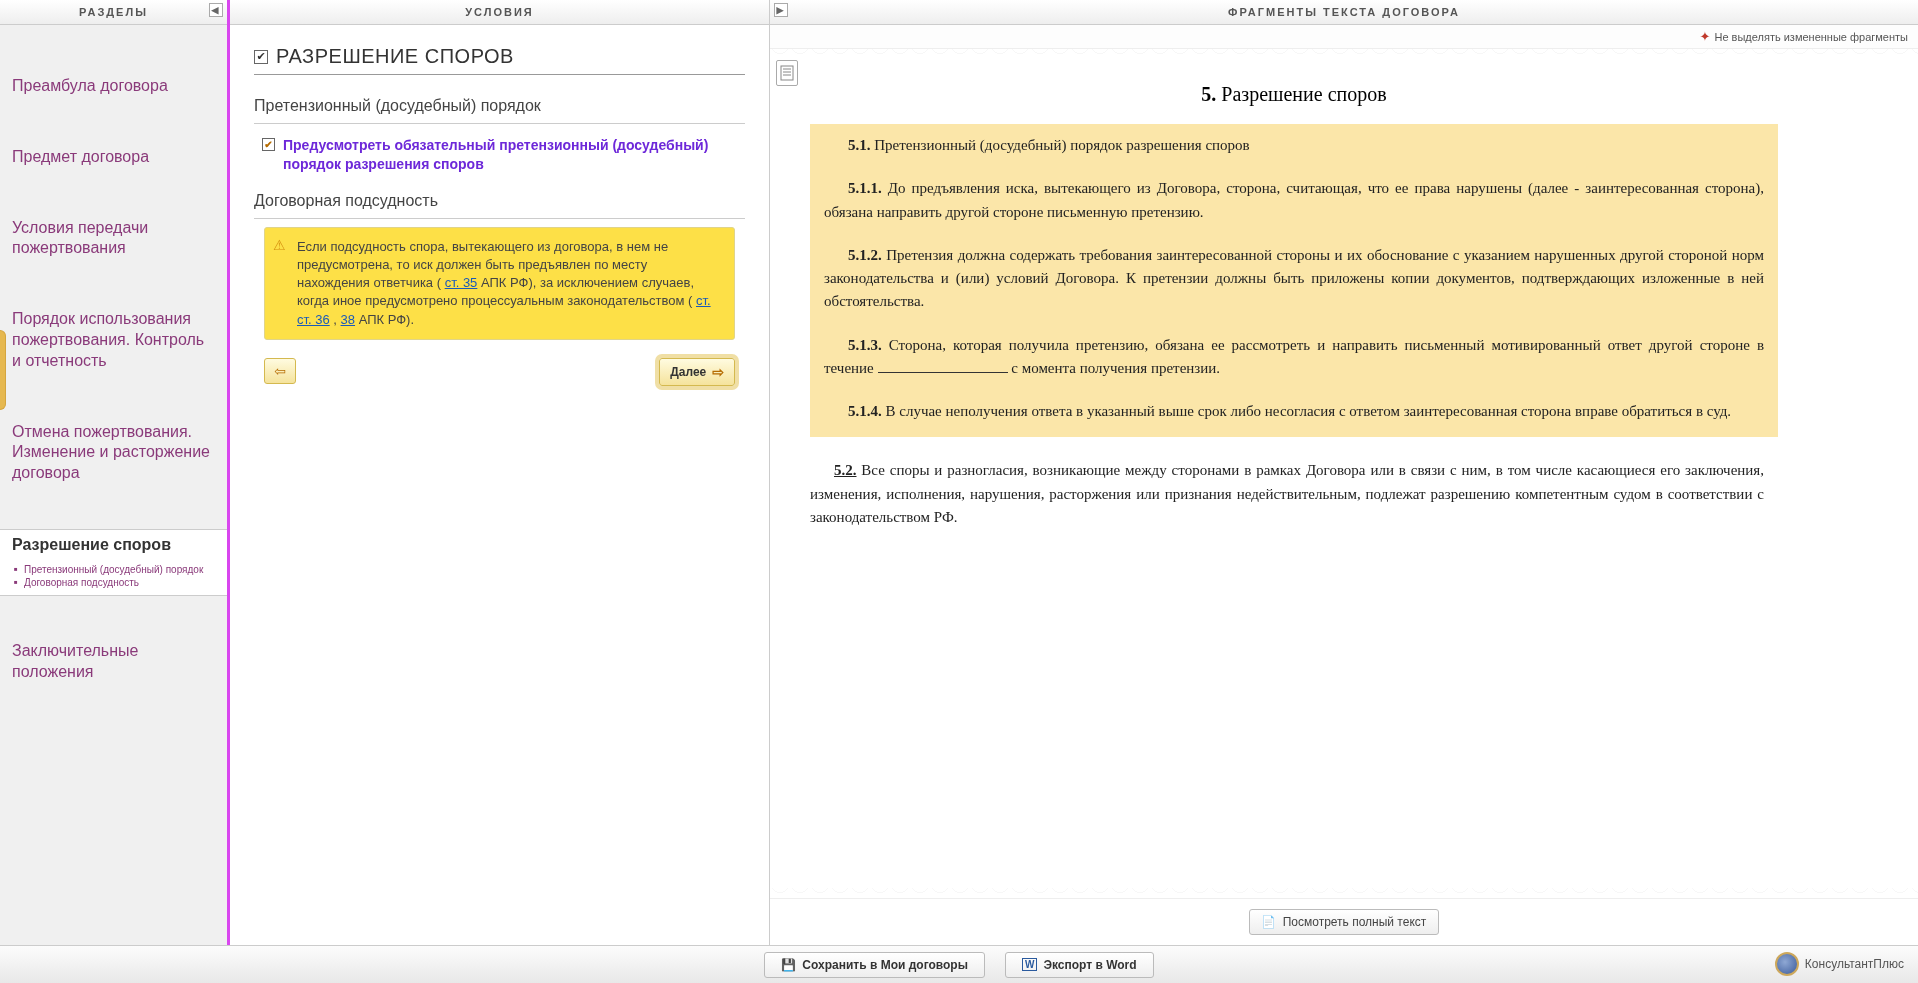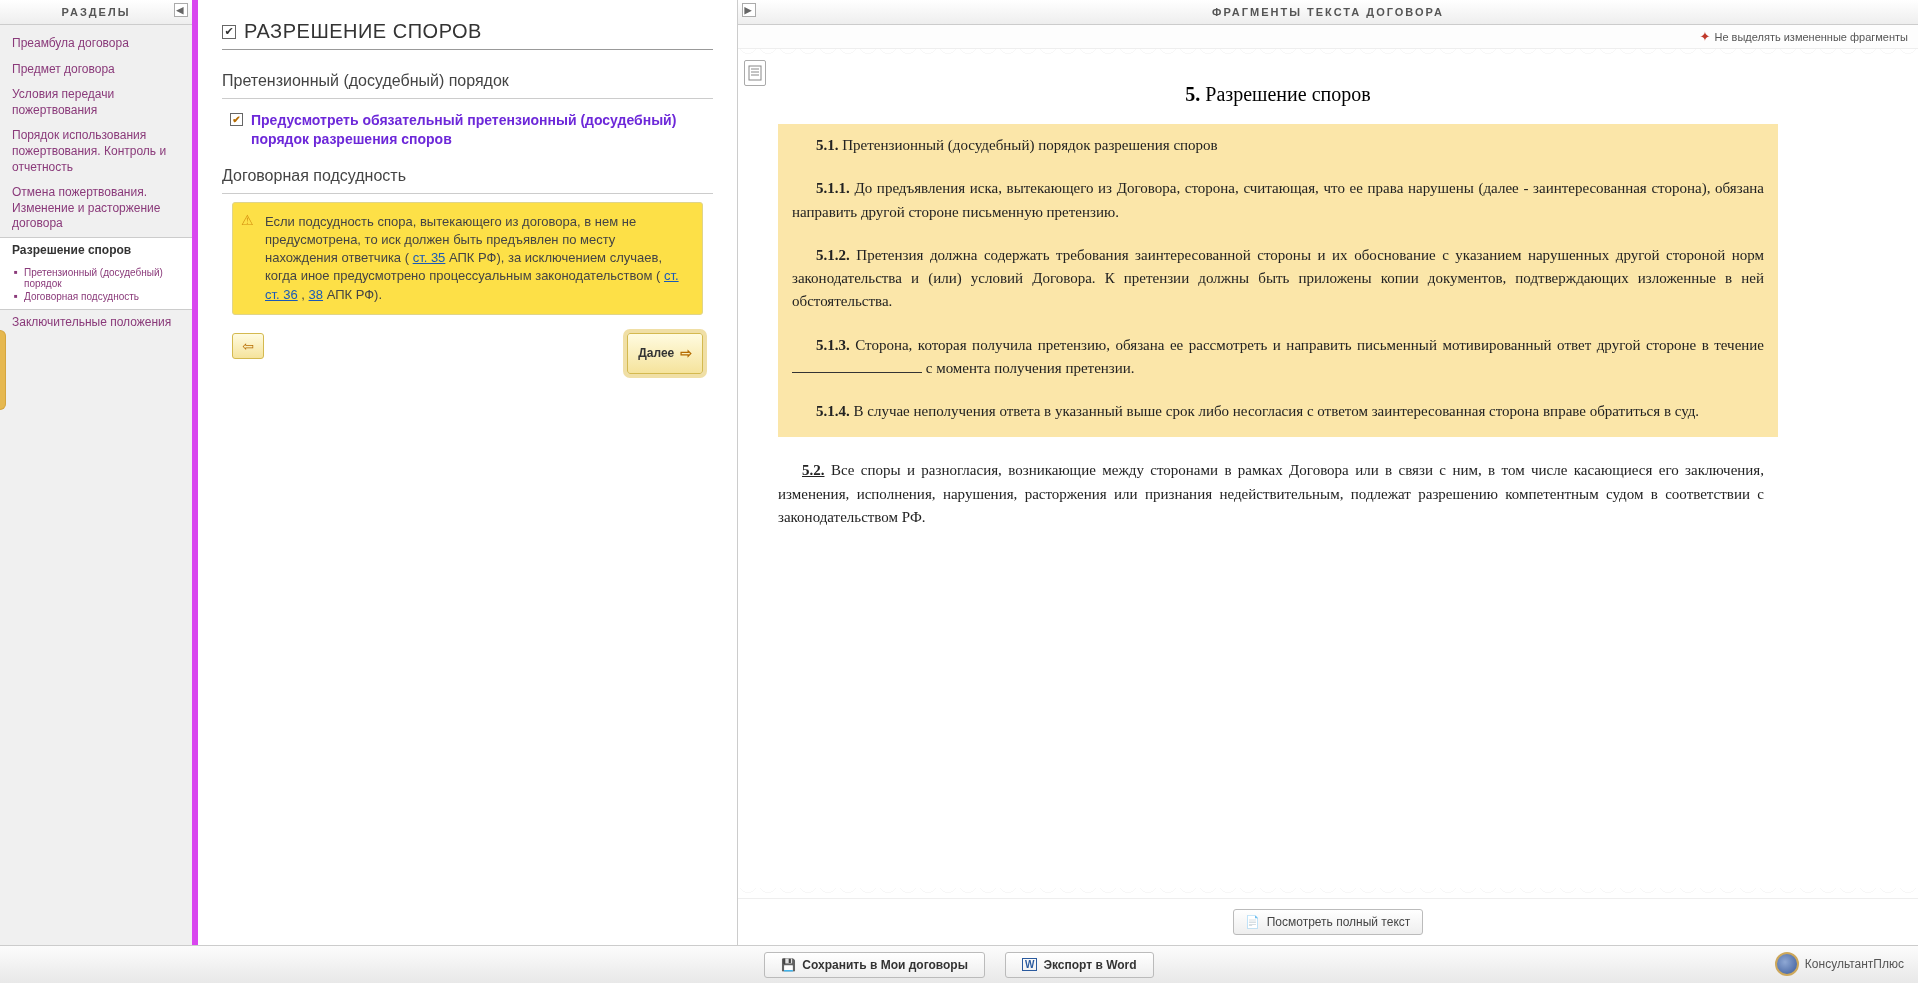--- a/index.html
+++ b/index.html
@@ -1,26 +1,26 @@
 <!DOCTYPE html>
 <html><head>
 <meta charset="utf-8">
 <style>
 * { box-sizing: border-box; margin: 0; padding: 0; }
 body { font-family: Arial, sans-serif; font-size: 12px; background: #f5f5f5; overflow: hidden; }
 .app { display: flex; flex-direction: column; height: 983px; width: 1918px; }
 .panels { display: flex; flex: 1; overflow: hidden; }
 
 
-.left-panel { width: 198px; background: #f0f0f0; border-right: 6px solid #d946ef; display: flex; flex-direction: column; }
+.left-panel { width: 230px; background: #f0f0f0; border-right: 3px solid #d946ef; display: flex; flex-direction: column; }
 .panel-header { text-align: center; font-size: 11px; letter-spacing: 2px; padding: 6px 0; background: linear-gradient(#fff,#eee); border-bottom: 1px solid #ccc; color: #555; font-weight: bold; position: relative; }
 .collapse-btn { position: absolute; right: 4px; top: 3px; width: 14px; height: 14px; border: 1px solid #aaa; background: #fff; font-size: 9px; line-height: 12px; cursor: pointer; color:#666; }
 .expand-btn { position: absolute; left: 4px; top: 3px; width: 14px; height: 14px; border: 1px solid #aaa; background: #fff; font-size: 9px; line-height: 12px; cursor: pointer; color:#666; }
 .nav { padding: 6px 0; }
-.nav-item { padding: 5px 12px; color: #8a3a7a; cursor: pointer; font-size: 12px; line-height: 1.3; }
+.nav-item { padding: 5px 12px; color: #8a3a7a; cursor: pointer; font-size: 16px; line-height: 1.3; margin-top: 40px; }
 .nav-item.active { background: #fff; color: #333; font-weight: bold; border-top: 1px solid #ccc; border-bottom: none; }
 .nav-sub { background: #fff; padding: 2px 0 6px 24px; border-bottom: 1px solid #ccc; }
 .nav-sub-item { color: #8a3a7a; font-size: 10px; padding: 1px 0; cursor: pointer; position: relative; }
 .nav-sub-item:link, .nav-sub-item:visited { text-decoration: none; }
 .nav-sub-item::before { content: "■"; font-size: 6px; color: #8a3a7a; position: absolute; left: -10px; top: 3px; }
 .side-handle { position: absolute; left: 0; top: 330px; width: 6px; height: 80px; background: #e6b84f; border-radius: 0 8px 8px 0; border: 1px solid #d4a53f; border-left: none; }
 
 
 .middle-panel { flex: 0 0 540px; width: 540px; background: #fff; border-right: 1px solid #ccc; display: flex; flex-direction: column; }
 .mid-body { padding: 20px 24px; flex: 1; overflow-y: auto; }
@@ -30,21 +30,21 @@
 .subsection { font-size: 16px; color: #444; padding: 8px 0; border-bottom: 1px solid #ccc; margin-bottom: 8px; }
 .opt-row { display: flex; align-items: flex-start; gap: 8px; padding: 4px 8px 10px 8px; }
 .opt-row .chk { width: 13px; height: 13px; border: 1px solid #666; flex-shrink: 0; margin-top: 2px; display: inline-flex; align-items: center; justify-content: center; font-size: 10px; background:#fff; cursor:pointer; }
 .opt-row .chk.checked::after { content: "✔"; color: #b56b00; font-weight: bold; }
 .opt-label { font-size: 14px; font-weight: bold; color: #6d28d9; line-height: 1.35; }
 .note-box { margin: 8px 10px 14px 10px; background: #fde047; border: 1px solid #e0d48a; border-radius: 3px; padding: 10px 12px 10px 32px; position: relative; font-size: 13px; color: #444; line-height: 1.4; }
 .note-box::before { content: "⚠"; position: absolute; left: 8px; top: 8px; color: #d48f0e; font-size: 14px; }
 .note-box a { color: #1a5ab8; text-decoration: underline; cursor: pointer; }
 .nav-buttons { display: flex; justify-content: space-between; padding: 4px 10px 0 10px; }
 .btn-back { width: 32px; height: 26px; background: linear-gradient(#fffbe0,#f5e39c); border: 1px solid #d4b94f; border-radius: 3px; cursor: pointer; display:flex; align-items:center; justify-content:center; color:#b56b00; font-size:14px; }
-.btn-next { height: 41px; padding: 0 10px; background: linear-gradient(#fffbe0,#f5e39c); border: 1px solid #d4b94f; border-radius: 3px; cursor: pointer; display:flex; align-items:center; gap:6px; font-size:12px; font-weight:bold; color:#333; box-shadow: 0 0 0 4px #f0dfa5; }
+.btn-next { height: 28px; padding: 0 10px; background: linear-gradient(#fffbe0,#f5e39c); border: 1px solid #d4b94f; border-radius: 3px; cursor: pointer; display:flex; align-items:center; gap:6px; font-size:12px; font-weight:bold; color:#333; box-shadow: 0 0 0 4px #f0dfa5; }
 .btn-next .arr { color:#b56b00; font-size:14px; }
 
 
 .right-panel { flex: 1; background: #fff; display: flex; flex-direction: column; position: relative; }
 .rp-toolbar { display: flex; justify-content: flex-end; padding: 4px 10px; border-bottom: 1px solid #eee; background: #fdfdfd; }
 .rp-toolbar .tog { display: flex; align-items: center; gap: 4px; font-size: 11px; color: #555; cursor: pointer; }
 .rp-toolbar .tog .ico { color: #c0392b; font-size: 13px; }
 .doc-icon { position: absolute; left: 6px; top: 60px; width: 22px; height: 26px; border: 1px solid #aaa; background: #fff; border-radius: 2px; cursor: pointer; display:flex; align-items:center; justify-content:center; }
 .doc-icon svg { width:14px; height:16px; }
 .rp-body { flex: 1; overflow-y: auto; padding: 14px 140px 20px 40px; }
@@ -86,20 +86,23 @@
         <div class="nav-item active">Разрешение споров</div>
         <div class="nav-sub">
           <div class="nav-sub-item">Претензионный (досудебный) порядок</div>
           <div class="nav-sub-item">Договорная подсудность</div>
         </div>
         <div class="nav-item">Заключительные положения</div>
       </div>
     </div>
 
     <div class="middle-panel">
+      <div class="panel-header">
+        <span>УСЛОВИЯ</span>
+      </div>
       <div class="mid-body">
         <div class="section-title">
           <span class="chk">✔</span>
           <h2>РАЗРЕШЕНИЕ СПОРОВ</h2>
         </div>
 
         <div class="subsection">Претензионный (досудебный) порядок</div>
         <div class="opt-row">
           <span class="chk checked"></span>
           <span class="opt-label">Предусмотреть обязательный претензионный (досудебный) порядок разрешения споров</span>

